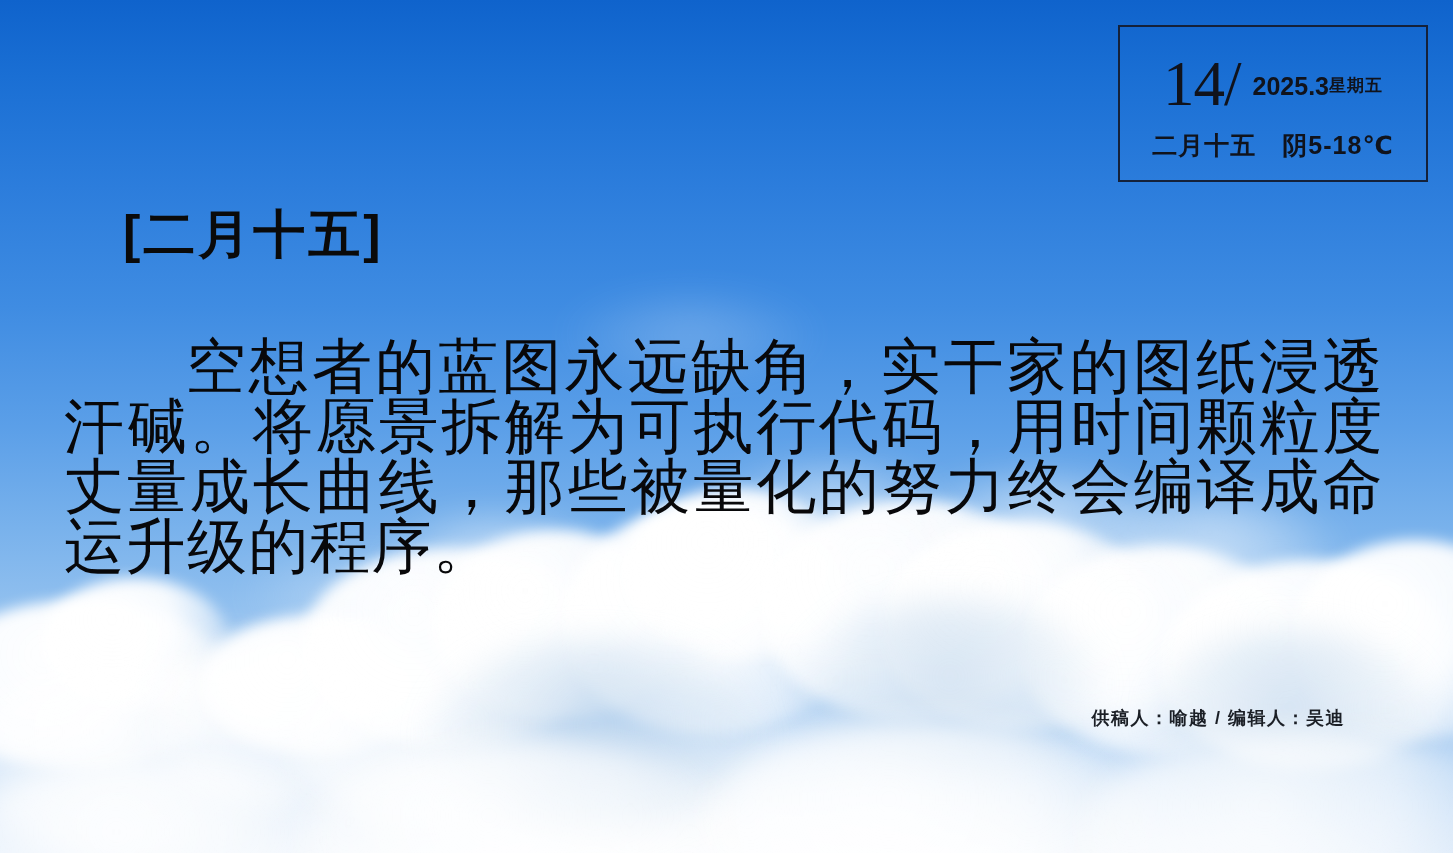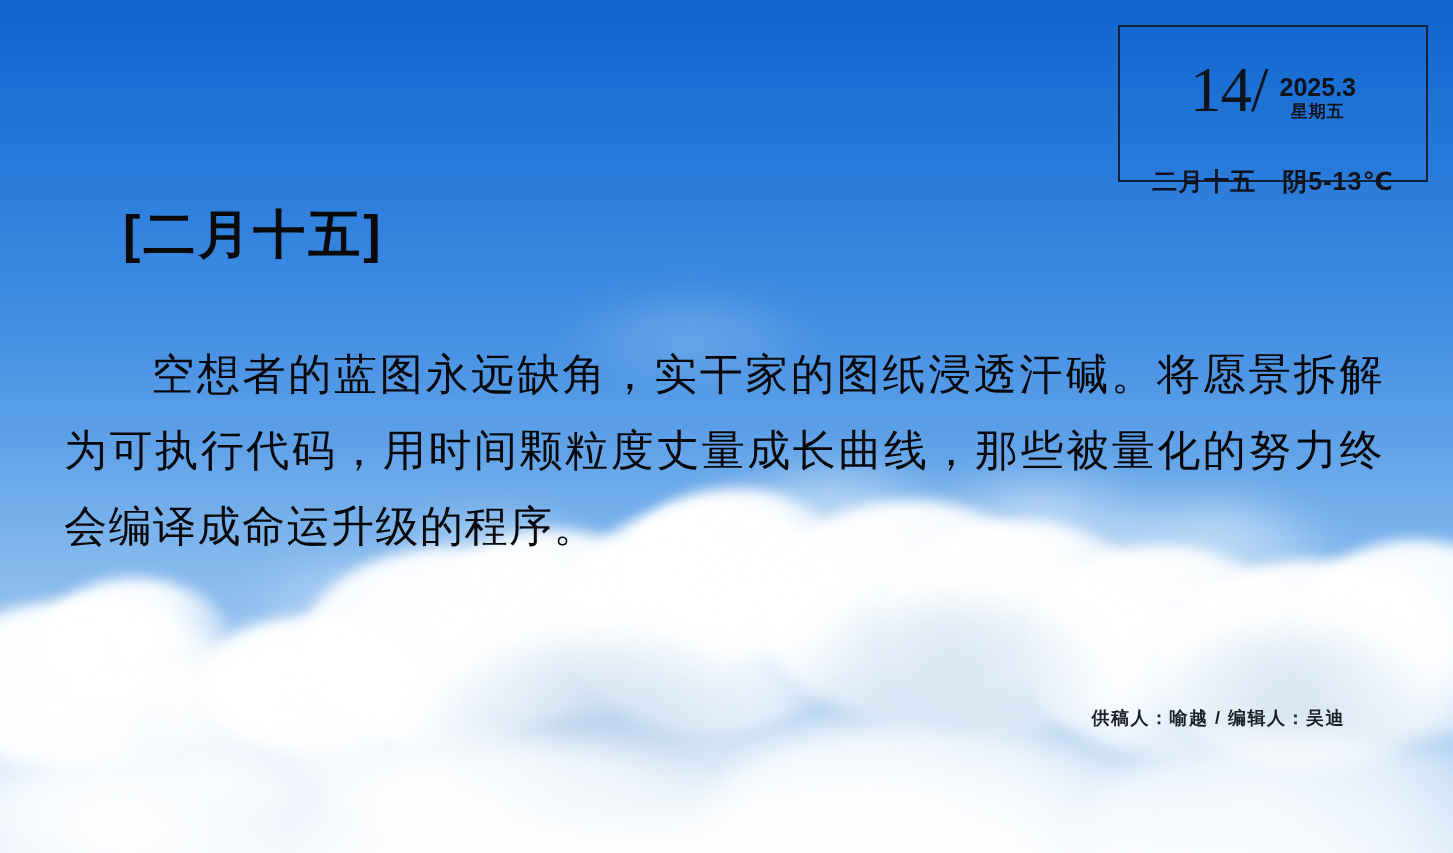--- a/index.html
+++ b/index.html
@@ -78,35 +78,35 @@
     height: 157px;
     border: 2px solid #14213a;
     box-sizing: border-box;
   }
   #datebox .row-top {
     position: absolute;
     left: 0; right: 0;
     top: 7px;
     height: 88px;
     display: flex;
-    align-items: flex-end;
+    align-items: center;
     justify-content: center;
   }
   .daynum {
     font-family: "Liberation Serif", "DejaVu Serif", serif;
     font-size: 63px;
     line-height: 1;
     color: #10131c;
     letter-spacing: -1px;
     padding: 12px 12px 0 0;
     white-space: nowrap;
   }
   .ymwrap {
     display: flex;
-    flex-direction: column;
+    flex-direction: row;
     align-items: center;
     padding-top: 16px;
   }
   .ymwrap .ym {
     font-size: 25px;
     font-weight: bold;
     color: #10131c;
     line-height: 1.12;
     letter-spacing: 0px;
   }
@@ -125,21 +125,20 @@
     align-items: center;
     justify-content: center;
     gap: 26px;
     white-space: nowrap;
   }
   .lunar, .weather {
     font-size: 25px;
     font-weight: bold;
     color: #10131c;
     letter-spacing: 1px;
-    margin-top: 36px;
   }
 
   
   #headline {
     position: absolute;
     left: 123px;
     top: 200px;
     font-size: 52px;
     font-weight: bold;
     color: #0a0a0a;
@@ -147,22 +146,22 @@
     white-space: nowrap;
   }
 
   
   #bodytext {
     position: absolute;
     left: 64px;
     top: 336px;
     width: 1320px;
     font-family: "DejaVu Serif", "Liberation Serif", serif;
-    font-size: 43px;
-    line-height: 76px;
+    font-size: 60px;
+    line-height: 60px;
     color: #08080a;
     letter-spacing: 1.5px;
     text-align: justify;
     text-justify: inter-character;
   }
   #bodytext .indent { display: inline-block; width: 2em; }
 
   
   #credits {
     position: absolute;
@@ -224,21 +223,21 @@
   <div id="datebox">
     <div class="row-top">
       <div class="daynum"><span>14</span><span>/</span></div>
       <div class="ymwrap">
         <div class="ym">2025.3</div>
         <div class="wk">星期五</div>
       </div>
     </div>
     <div class="row-bot">
       <div class="lunar">二月十五</div>
-      <div class="weather">阴5-13℃</div>
+      <div class="weather">阴5-18℃</div>
     </div>
   </div>
 
   <div id="headline">[二月十五]</div>
 
   <div id="bodytext">
     <span class="indent"></span><span>空想者的蓝图永远缺角，实干家的图纸浸透汗碱。将愿景拆解为可执行代码，用时间颗粒度丈量成长曲线，那些被量化的努力终会编译成命运升级的程序。</span>
   </div>
 
   <div id="credits">供稿人：喻越 / 编辑人：吴迪</div>

